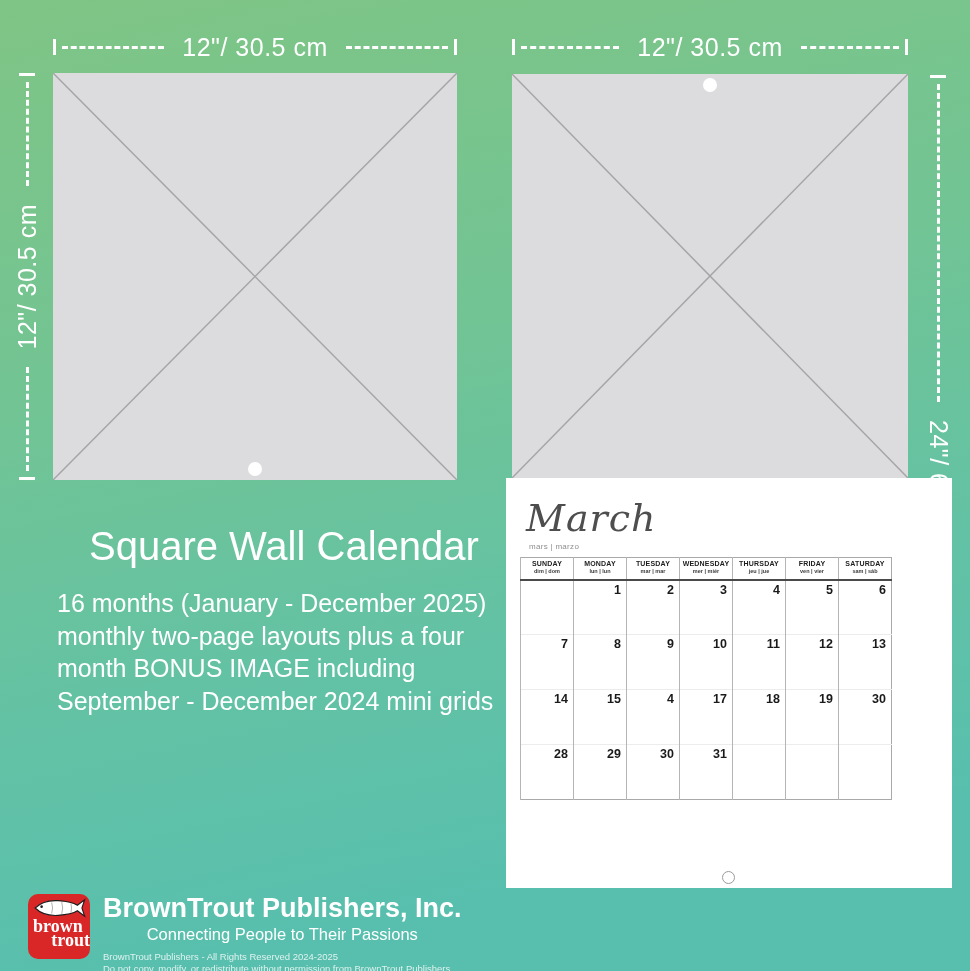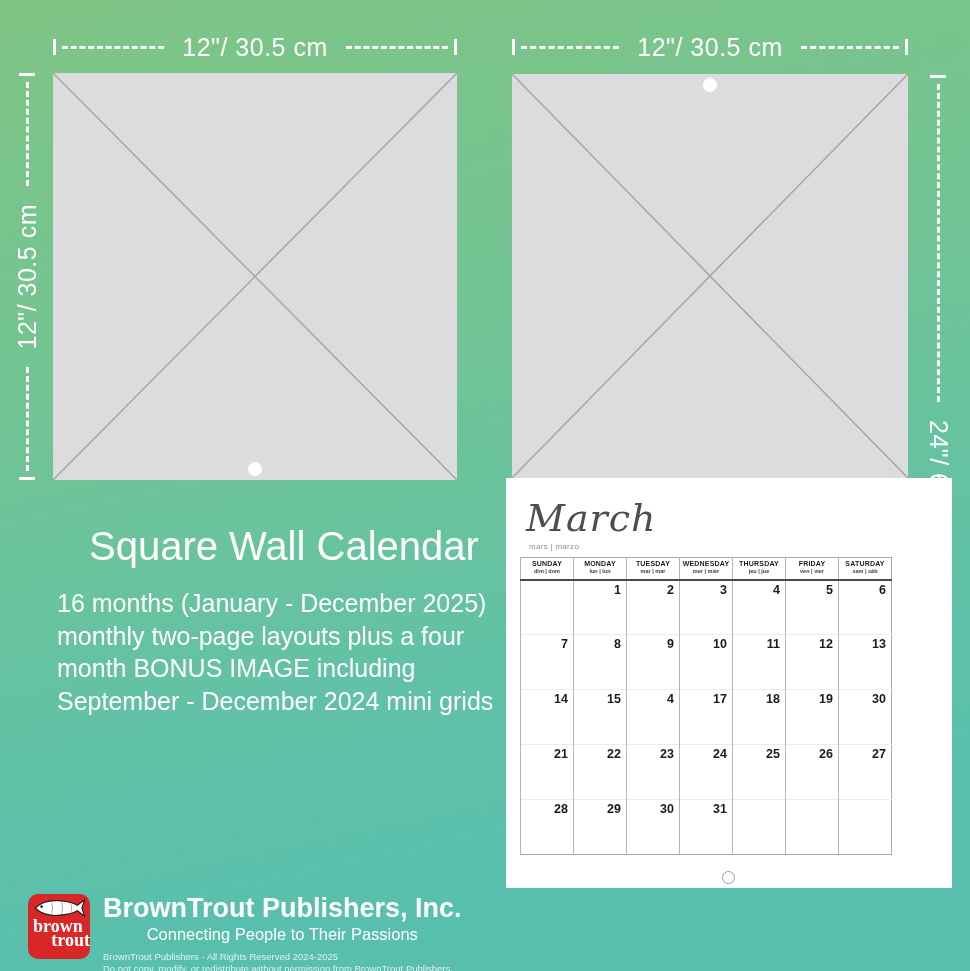--- a/index.html
+++ b/index.html
@@ -212,29 +212,20 @@
             <td>13</td>
           </tr>
           <tr>
             <td>14</td>
             <td>15</td>
             <td>4</td>
             <td>17</td>
             <td>18</td>
             <td>19</td>
             <td>30</td>
-          </tr>
-          <tr>
-            <td>21</td>
-            <td>22</td>
-            <td>23</td>
-            <td>24</td>
-            <td>25</td>
-            <td>26</td>
-            <td>27</td>
           </tr>
           <tr>
             <td>28</td>
             <td>29</td>
             <td>30</td>
             <td>31</td>
             <td></td>
             <td></td>
             <td></td>
           </tr>

